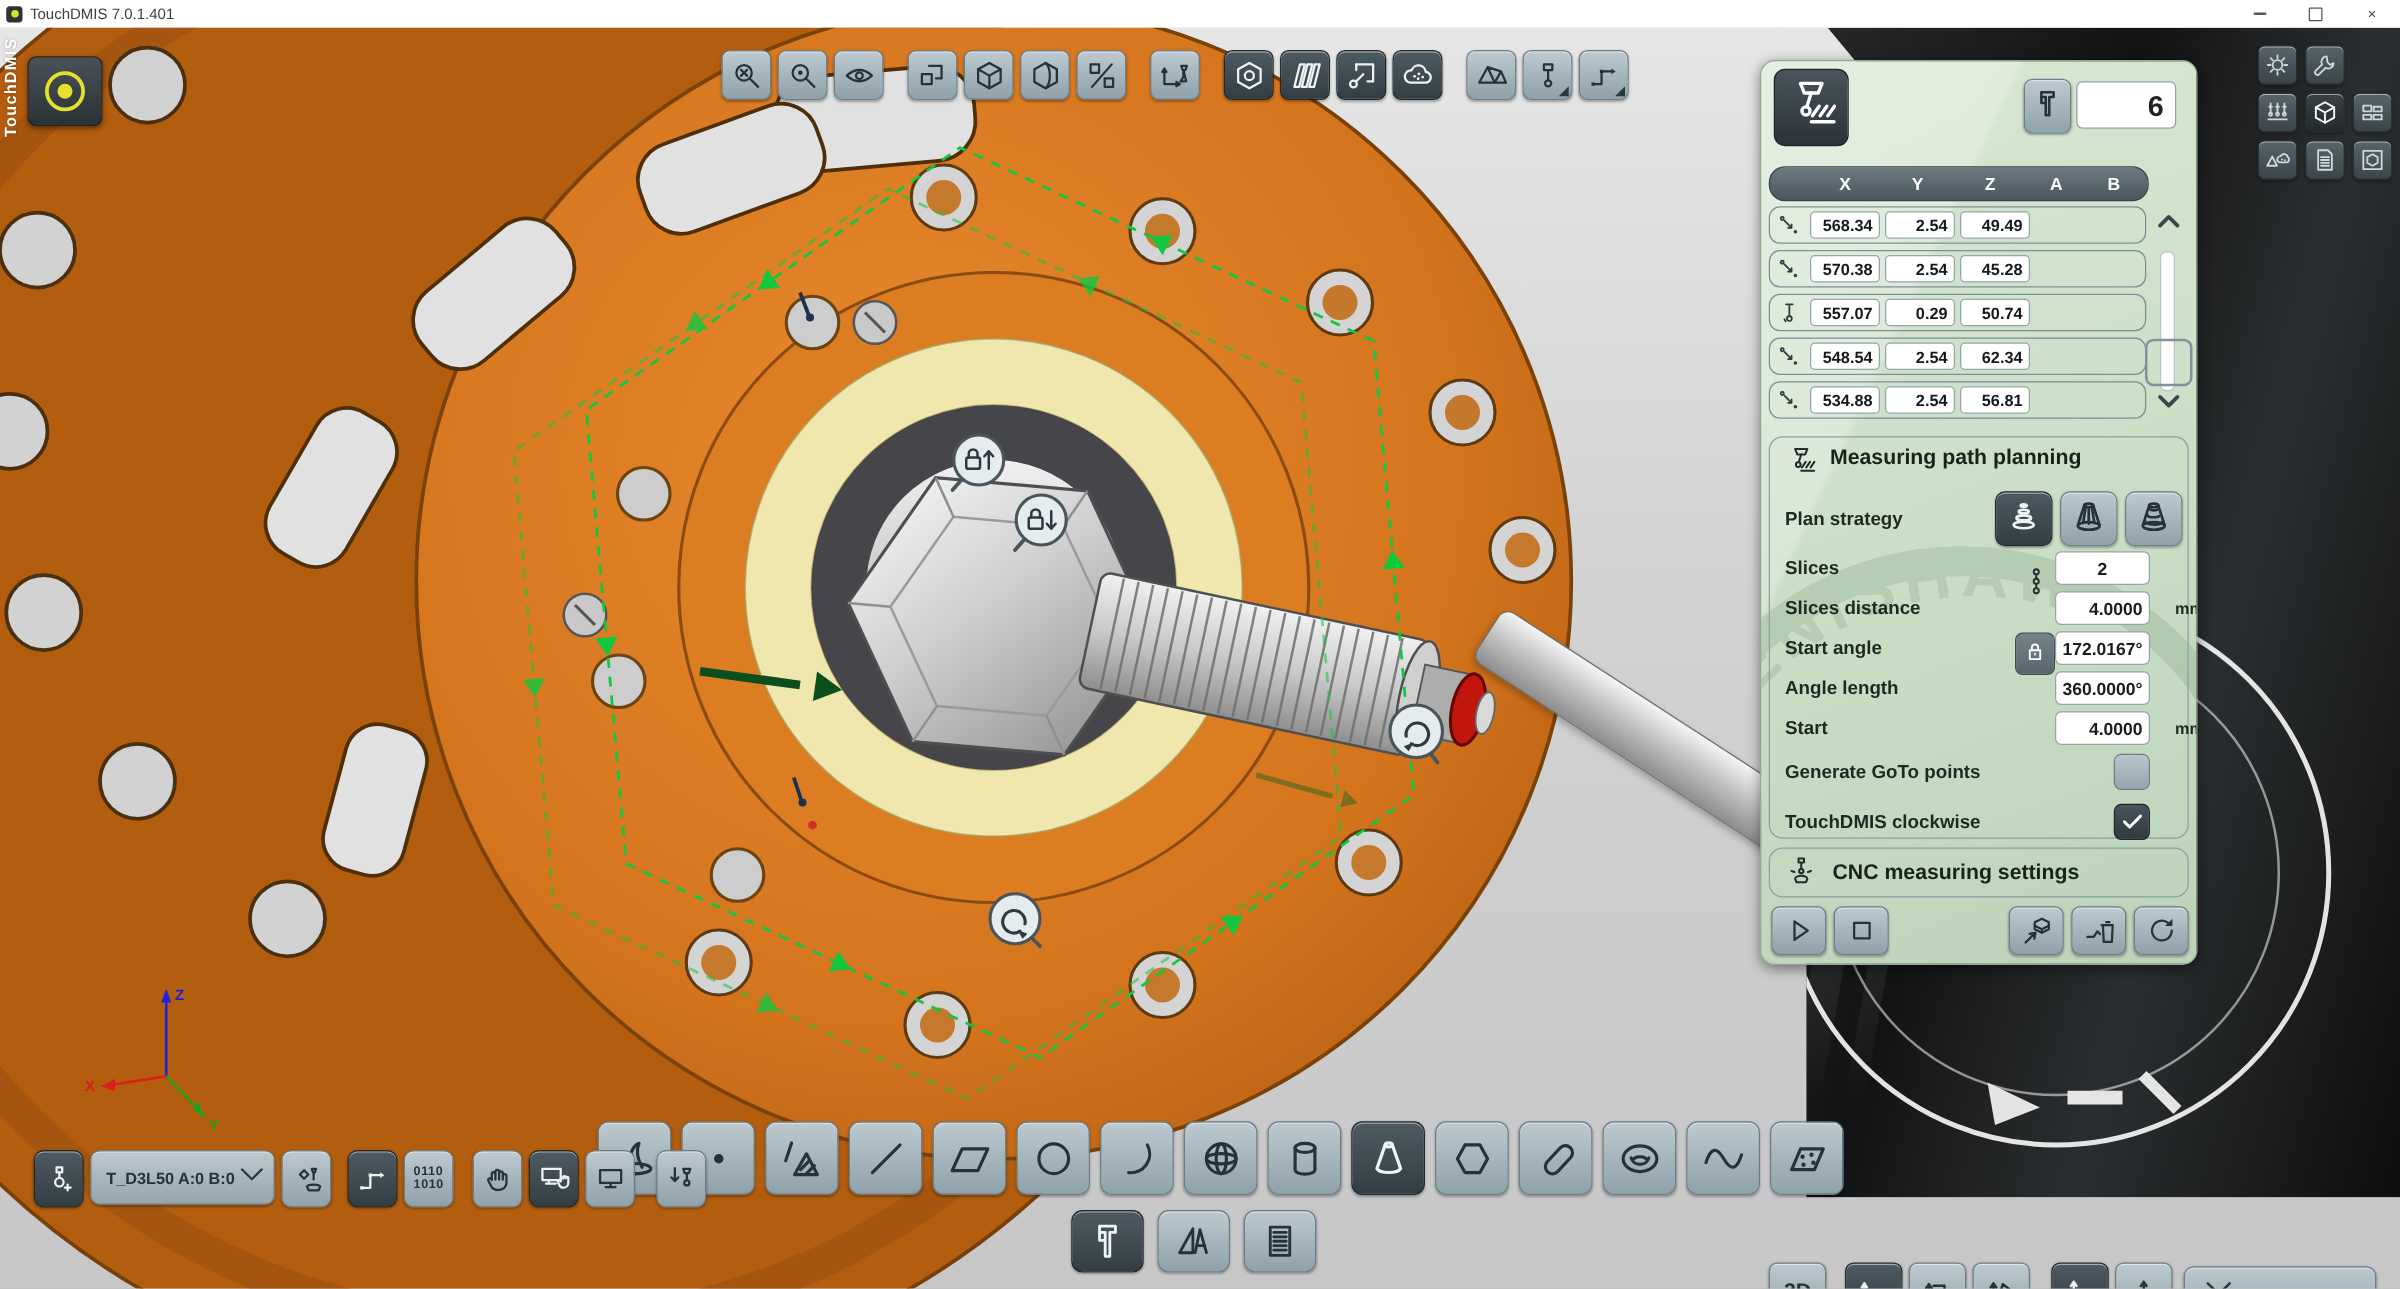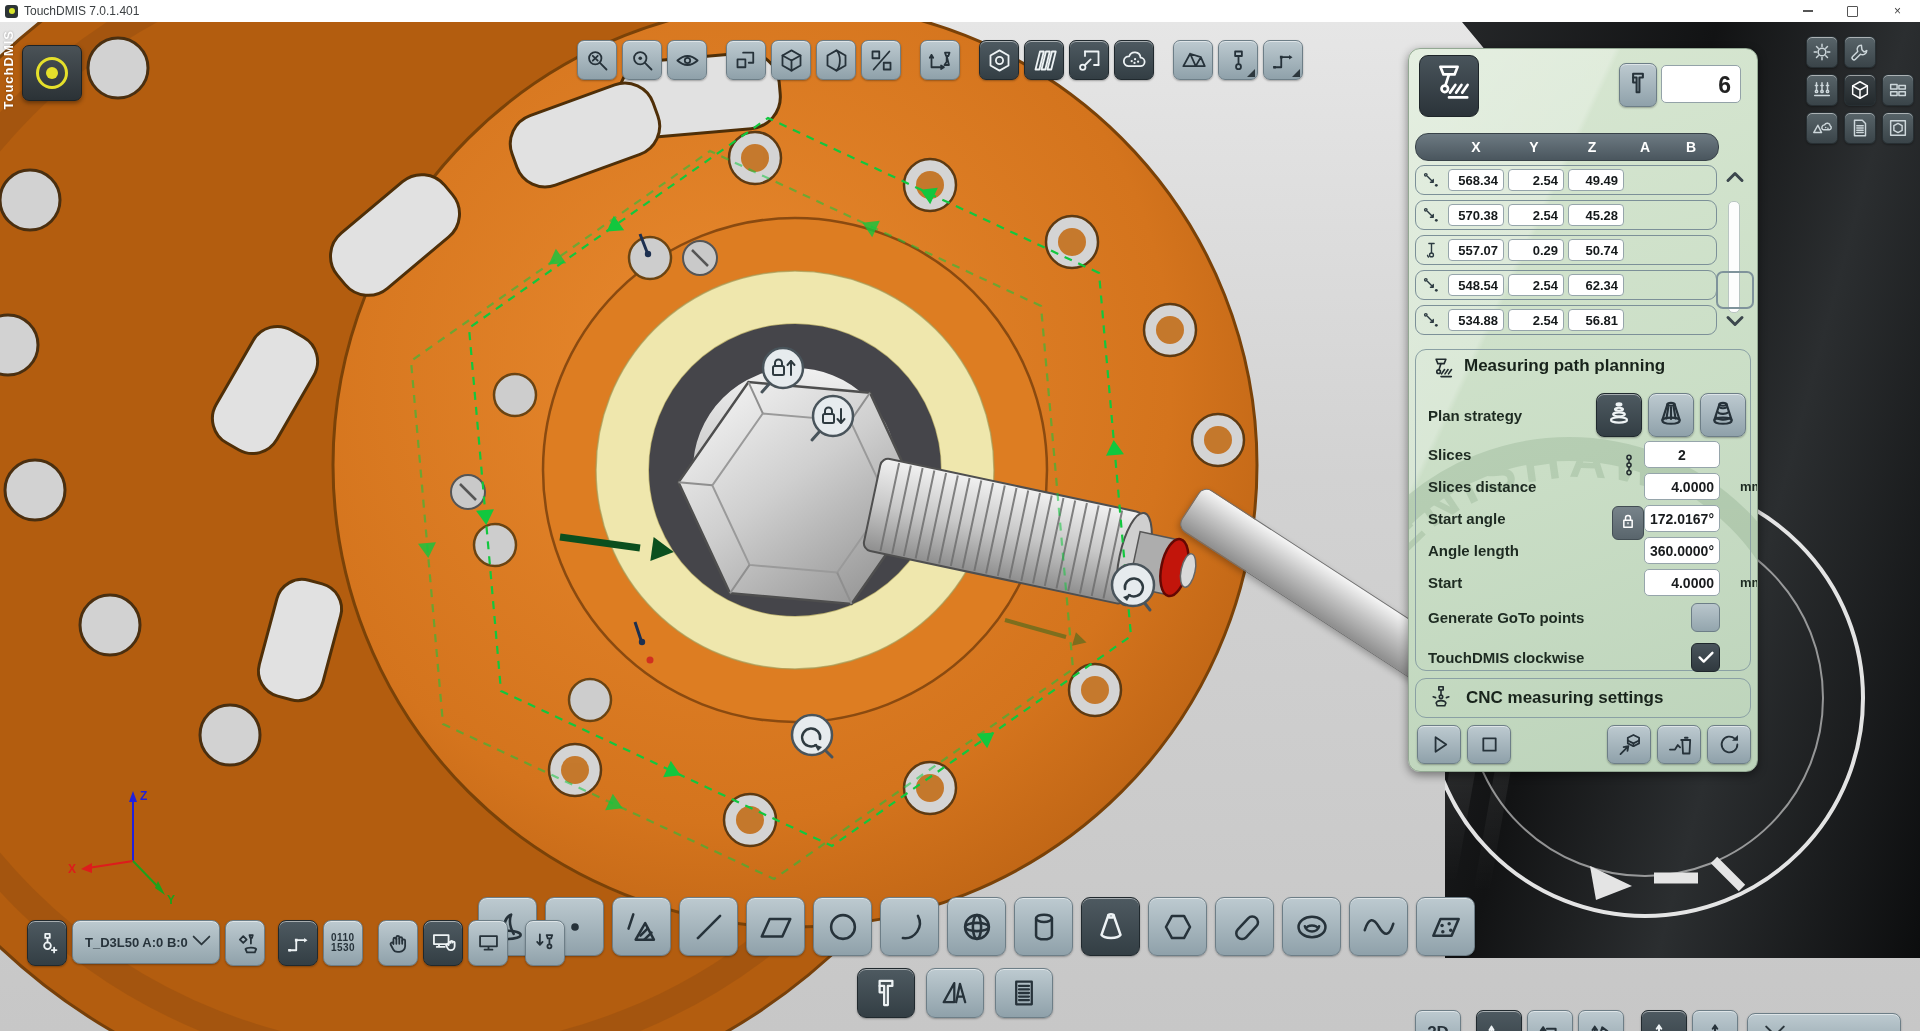--- a/index.html
+++ b/index.html
@@ -656,21 +656,21 @@
           <div class="tbtn dark" style="margin-left: 8px;">
             <svg viewBox="0 0 24 24" class="ic">
               <path d="M4 18h6V9h7"></path>
               <path class="f" d="M2.8 16.8h2.4v2.4H2.8zM8.8 7.8h2.4v2.4H8.8z"></path>
               <path d="M17 7l3 2-3 2z" class="f"></path>
             </svg>
           </div>
           <div class="tbtn">
             <span class="binlines">
               <span>0110</span>
-              <span>1530</span>
+              <span>1010</span>
             </span>
           </div>
           <div class="tbtn" style="margin-left: 10px;">
             <svg viewBox="0 0 24 24" class="ic">
               <path d="M7.5 12.5V8.2a1.3 1.3 0 0 1 2.6 0V6.6a1.3 1.3 0 0 1 2.6 0v1a1.3 1.3 0 0 1 2.6 0v2a1.3 1.3 0 0 1 2.6 0v4.9a5 5 0 0 1-5 4.9h-1.6a4.8 4.8 0 0 1-4.3-2.7l-2-3.8a1.3 1.3 0 0 1 2.2-1.3z"></path>
               <path d="M10.1 8.2v4M12.7 7.6v4.6M15.3 9.6v2.6"></path>
             </svg>
           </div>
           <div class="tbtn dark">
             <svg viewBox="0 0 24 24" class="ic">

